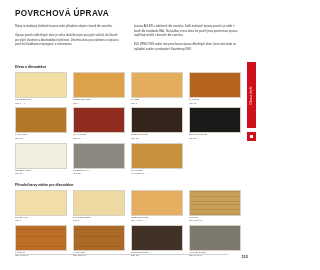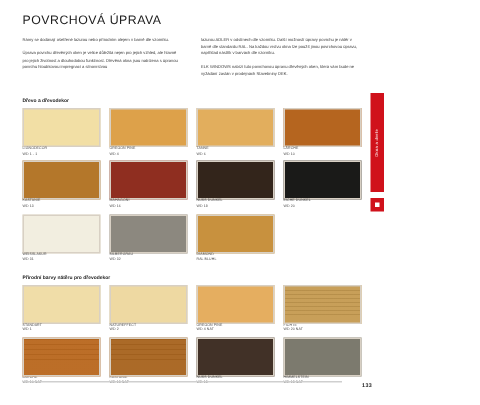--- a/index.html
+++ b/index.html
@@ -16,21 +16,21 @@
     width:256px;height:270px;
     background:#ffffff;
   }
   .content{
     position:absolute;
     left:15px;top:10px;
     width:226px;
   }
   .page-title{
     font-size:8.2px;
-    font-weight:normal;
+    font-weight:bold;
     letter-spacing:.35px;
     color:#1a1a1a;
     margin:0 0 7px 0;
     line-height:1;
   }
   .intro{
     display:flex;
     gap:12px;
     margin-bottom:10px;
   }

